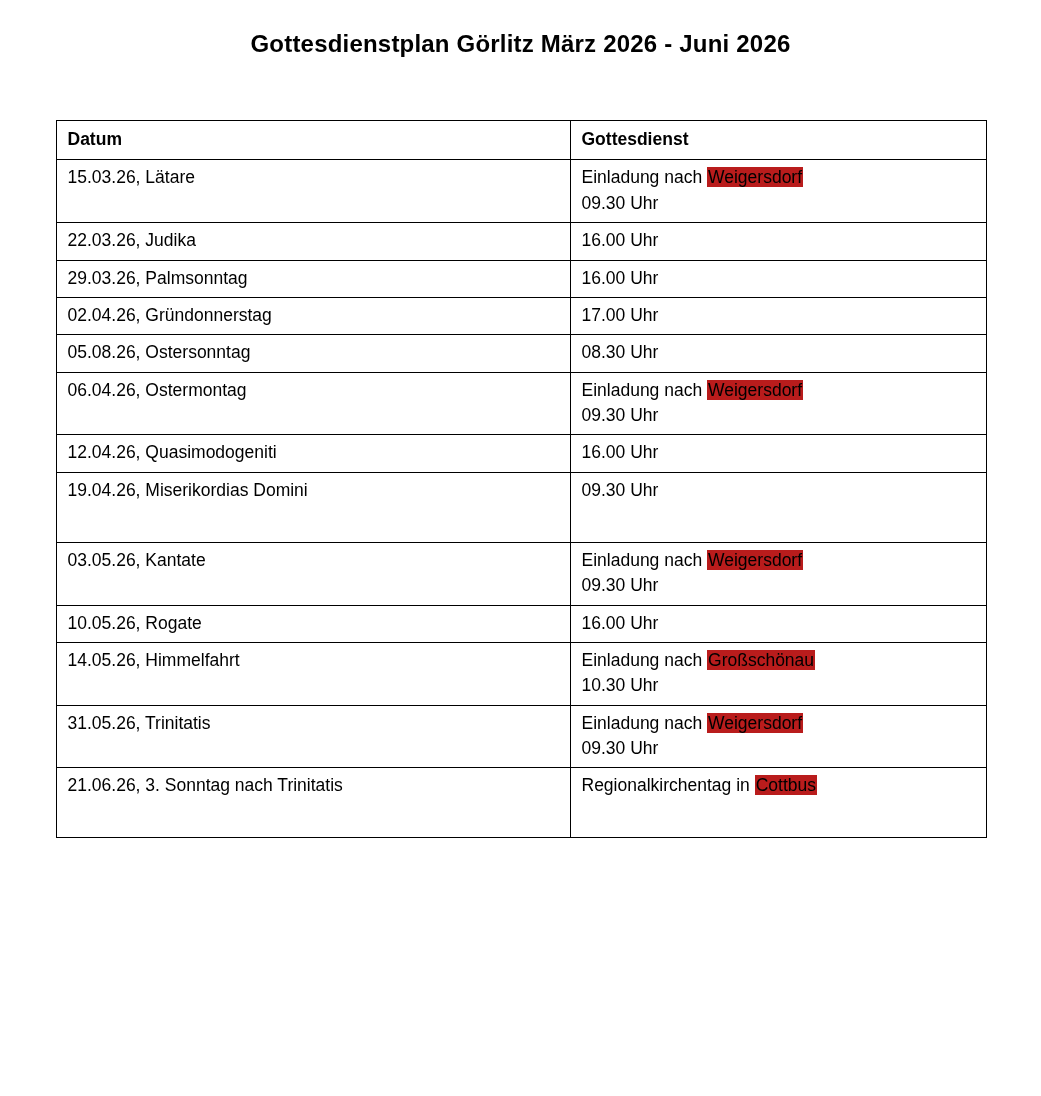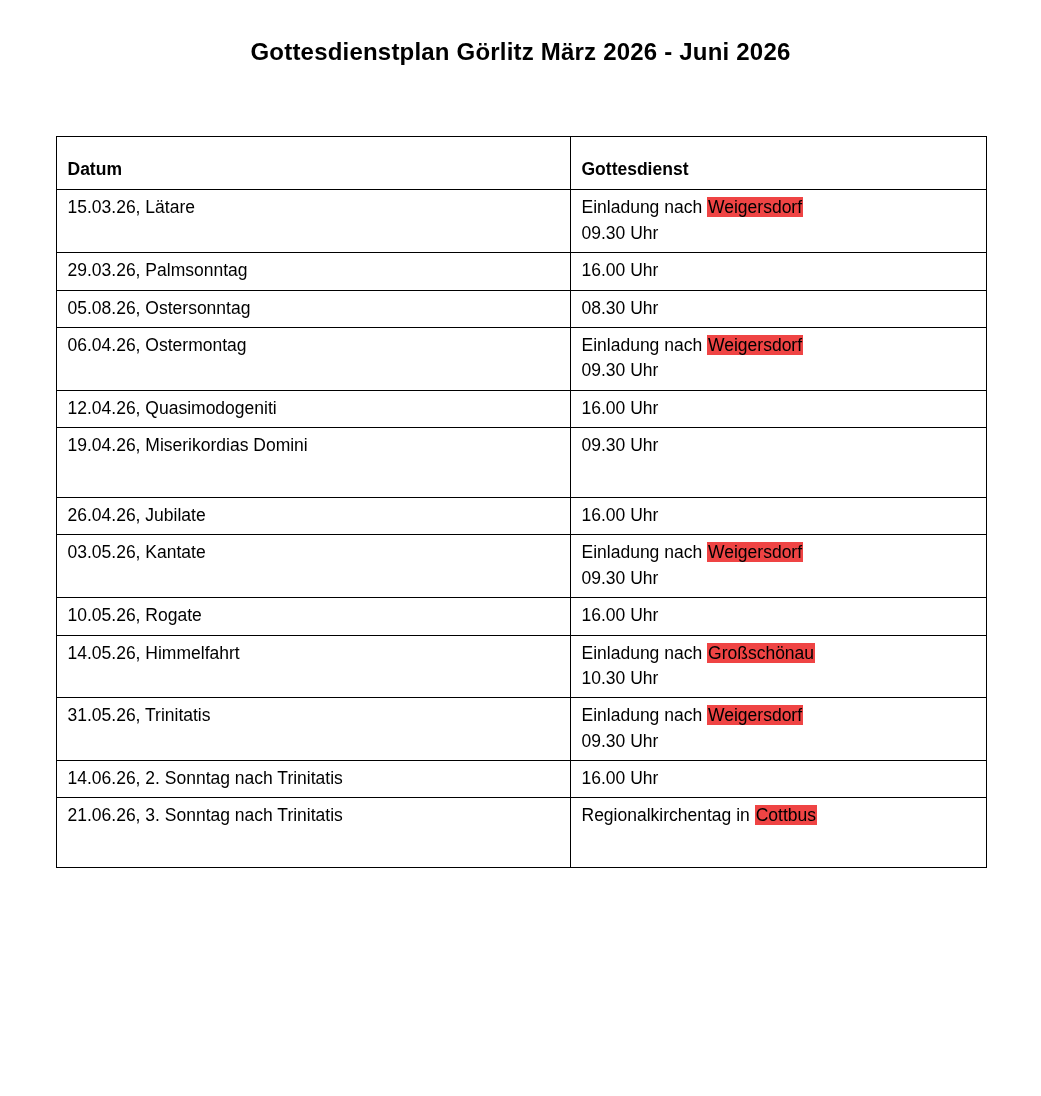--- a/index.html
+++ b/index.html
@@ -19,21 +19,21 @@
     min-height: 1096px;
     box-sizing: border-box;
   }
   .doc-title {
     text-align: center;
     font-size: 24px;
     font-weight: bold;
     letter-spacing: 0.2px;
     padding-top: 22px;
     padding-bottom: 0;
-    margin: 16px;
+    margin: 8px;
   }
   .table-wrap {
     margin: 0 auto;
     padding-top: 54px;
     width: 930px;
   }
   table.schedule {
     border-collapse: collapse;
     width: 930px;
     table-layout: fixed;
@@ -44,32 +44,32 @@
   table.schedule td {
     border: 1px solid #000000;
     vertical-align: top;
     padding: 5px 0 6px 11px;
     font-size: 17.5px;
     line-height: 1.45;
     text-align: left;
   }
   table.schedule th {
     font-weight: bold;
-    padding-top: 20px;
+    padding-top: 6px;
     padding-bottom: 7px;
   }
   td .line {
     display: block;
     white-space: nowrap;
   }
   td.tall2 {
     height: 58px;
   }
   mark.hl {
-    background: #ef4444;
+    background: #b91c1c;
     color: #000000;
     padding: 0 1px;
   }
 </style>
 </head>
 <body>
 
 <div class="page">
 
   <h1 class="doc-title">Gottesdienstplan Görlitz März 2026 - Juni 2026</h1>
@@ -91,28 +91,44 @@
             <td>
               <span class="line">15.03.26, Lätare</span>
             </td>
             <td>
               <span class="line"><span>Einladung nach </span><mark class="hl">Weigersdorf</mark></span>
               <span class="line">09.30 Uhr</span>
             </td>
           </tr>
           <tr>
             <td>
+              <span class="line">22.03.26, Judika</span>
+            </td>
+            <td>
+              <span class="line">16.00 Uhr</span>
+            </td>
+          </tr>
+          <tr>
+            <td>
               <span class="line">29.03.26, Palmsonntag</span>
             </td>
             <td>
               <span class="line">16.00 Uhr</span>
             </td>
           </tr>
           <tr>
             <td>
+              <span class="line">02.04.26, Gründonnerstag</span>
+            </td>
+            <td>
+              <span class="line">17.00 Uhr</span>
+            </td>
+          </tr>
+          <tr>
+            <td>
               <span class="line">05.08.26, Ostersonntag</span>
             </td>
             <td>
               <span class="line">08.30 Uhr</span>
             </td>
           </tr>
           <tr>
             <td>
               <span class="line">06.04.26, Ostermontag</span>
             </td>
@@ -128,28 +144,20 @@
             <td>
               <span class="line">16.00 Uhr</span>
             </td>
           </tr>
           <tr>
             <td class="tall2">
               <span class="line">19.04.26, Miserikordias Domini</span>
             </td>
             <td class="tall2">
               <span class="line">09.30 Uhr</span>
-            </td>
-          </tr>
-          <tr>
-            <td>
-              <span class="line">26.04.26, Jubilate</span>
-            </td>
-            <td>
-              <span class="line">16.00 Uhr</span>
             </td>
           </tr>
           <tr>
             <td>
               <span class="line">03.05.26, Kantate</span>
             </td>
             <td>
               <span class="line"><span>Einladung nach </span><mark class="hl">Weigersdorf</mark></span>
               <span class="line">09.30 Uhr</span>
             </td>
@@ -171,28 +179,20 @@
               <span class="line">10.30 Uhr</span>
             </td>
           </tr>
           <tr>
             <td>
               <span class="line">31.05.26, Trinitatis</span>
             </td>
             <td>
               <span class="line"><span>Einladung nach </span><mark class="hl">Weigersdorf</mark></span>
               <span class="line">09.30 Uhr</span>
-            </td>
-          </tr>
-          <tr>
-            <td>
-              <span class="line">14.06.26, 2. Sonntag nach Trinitatis</span>
-            </td>
-            <td>
-              <span class="line">16.00 Uhr</span>
             </td>
           </tr>
           <tr>
             <td class="tall2">
               <span class="line">21.06.26, 3. Sonntag nach Trinitatis</span>
             </td>
             <td class="tall2">
               <span class="line"><span>Regionalkirchentag in </span><mark class="hl">Cottbus</mark></span>
             </td>
           </tr>

